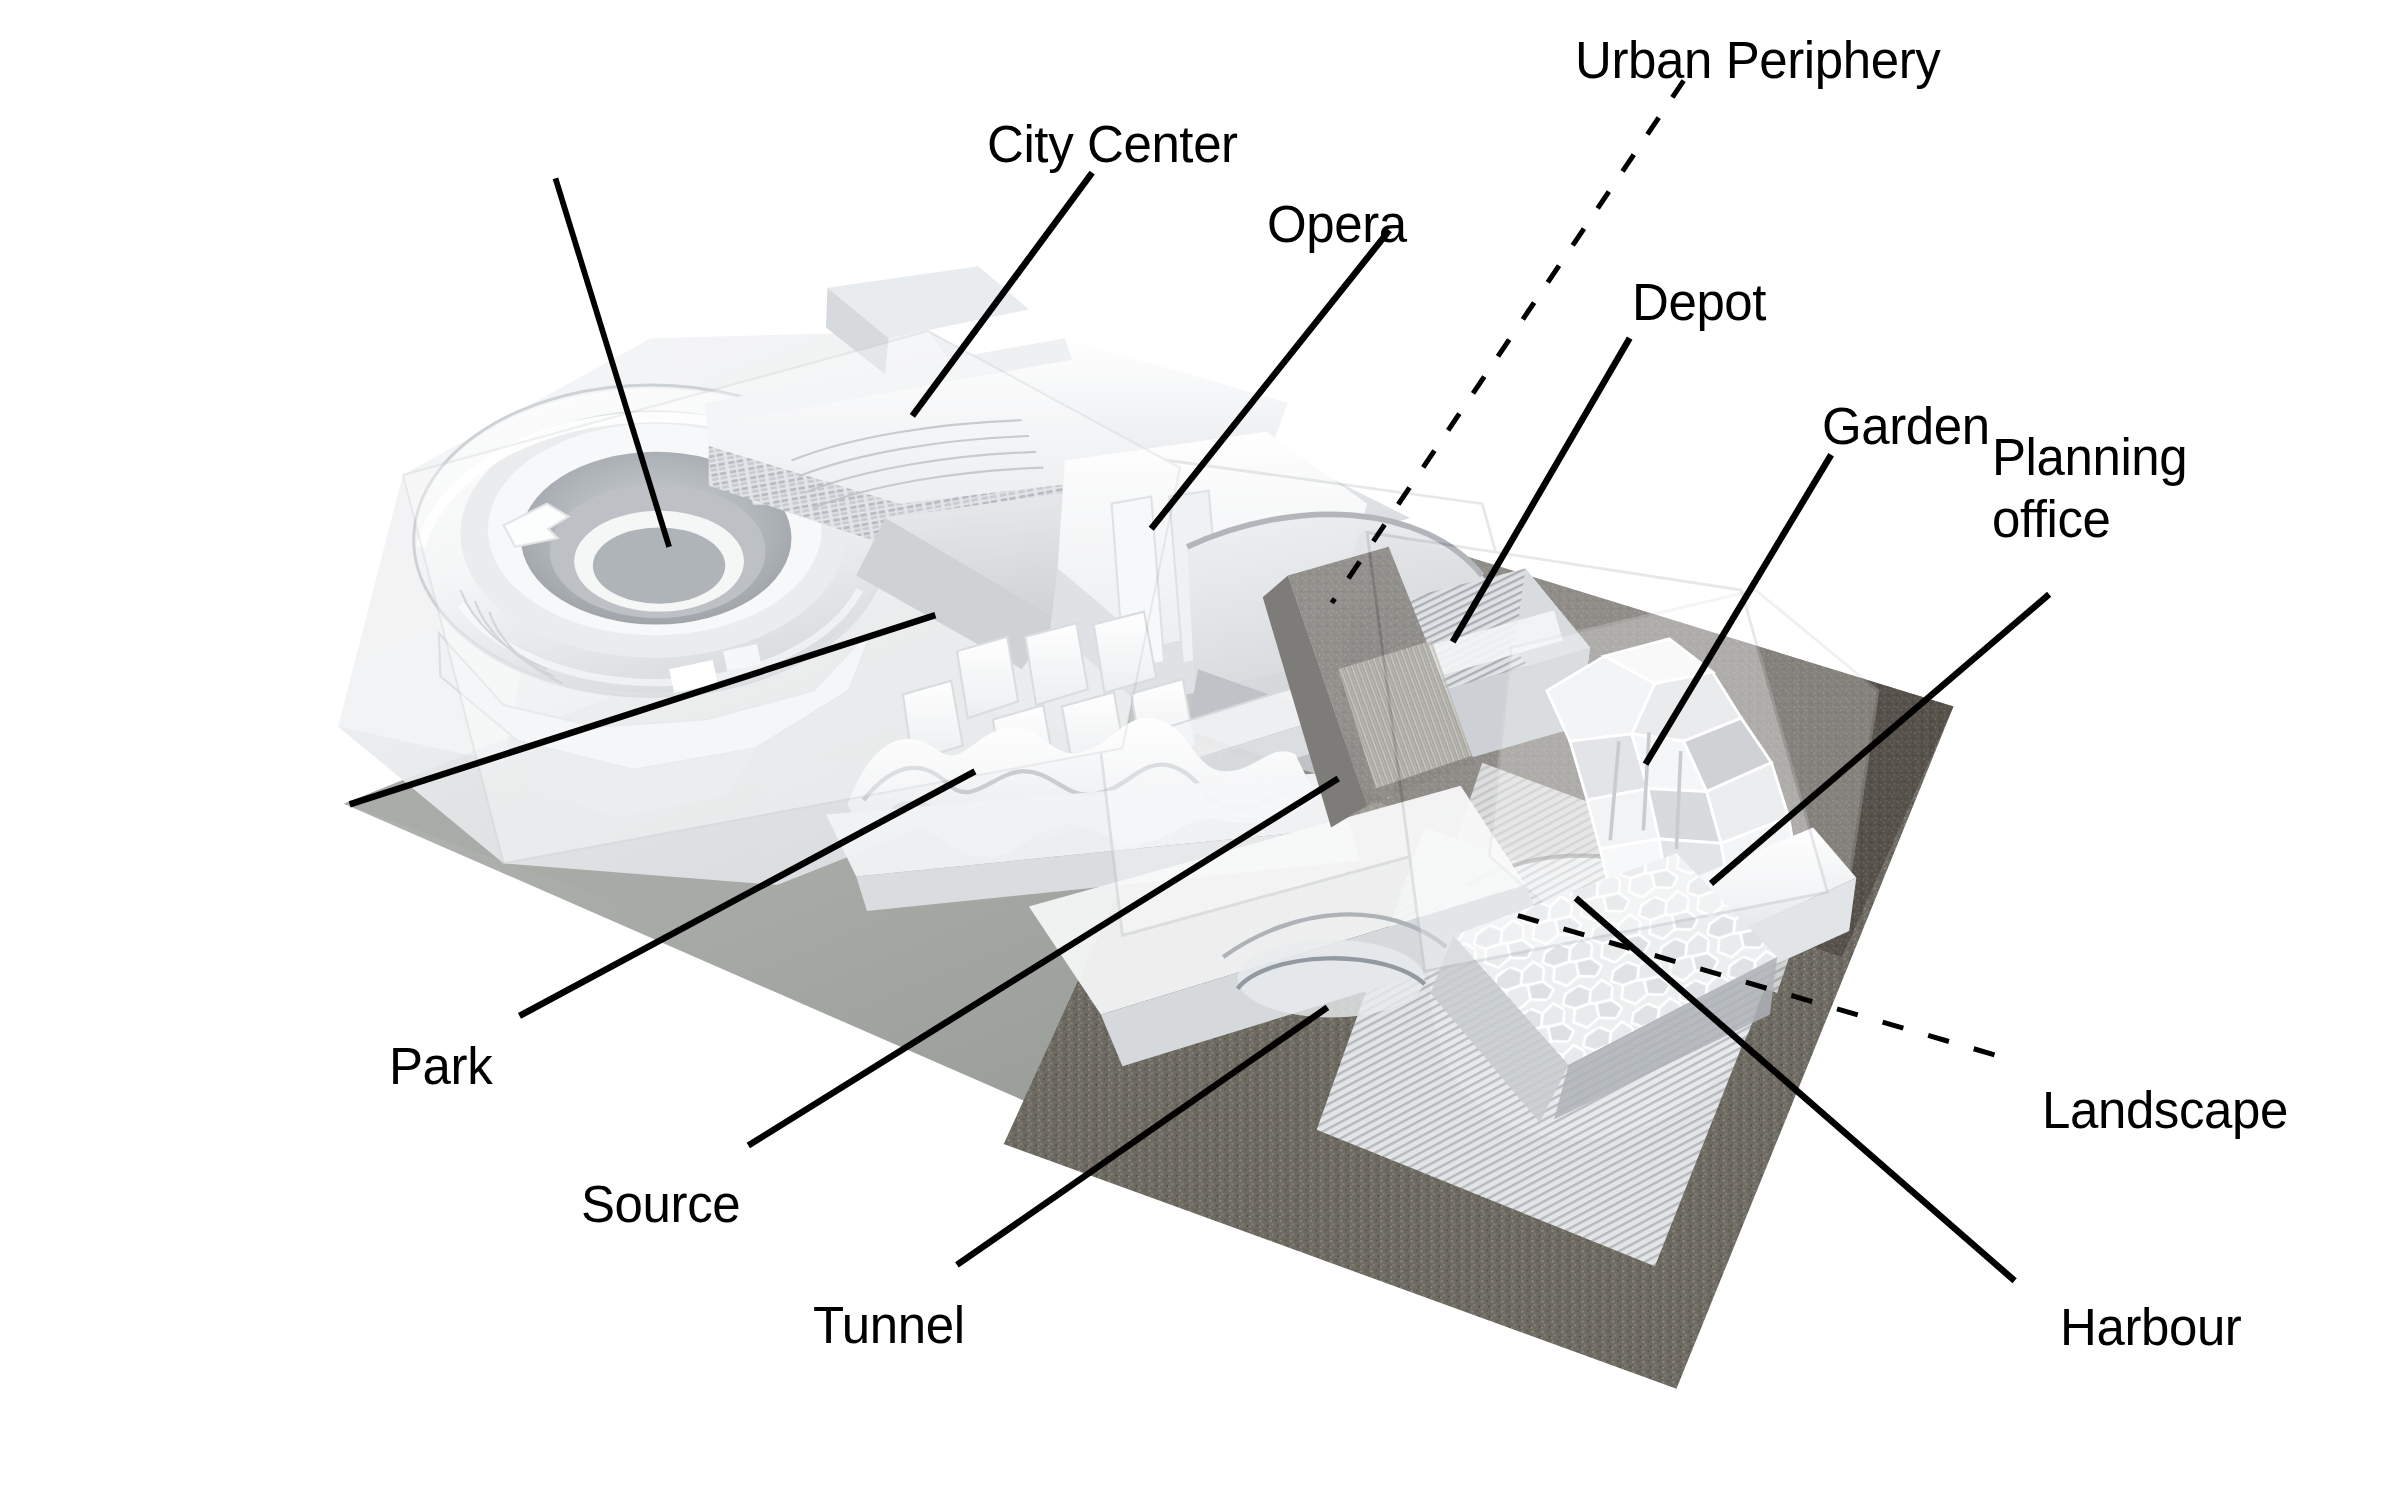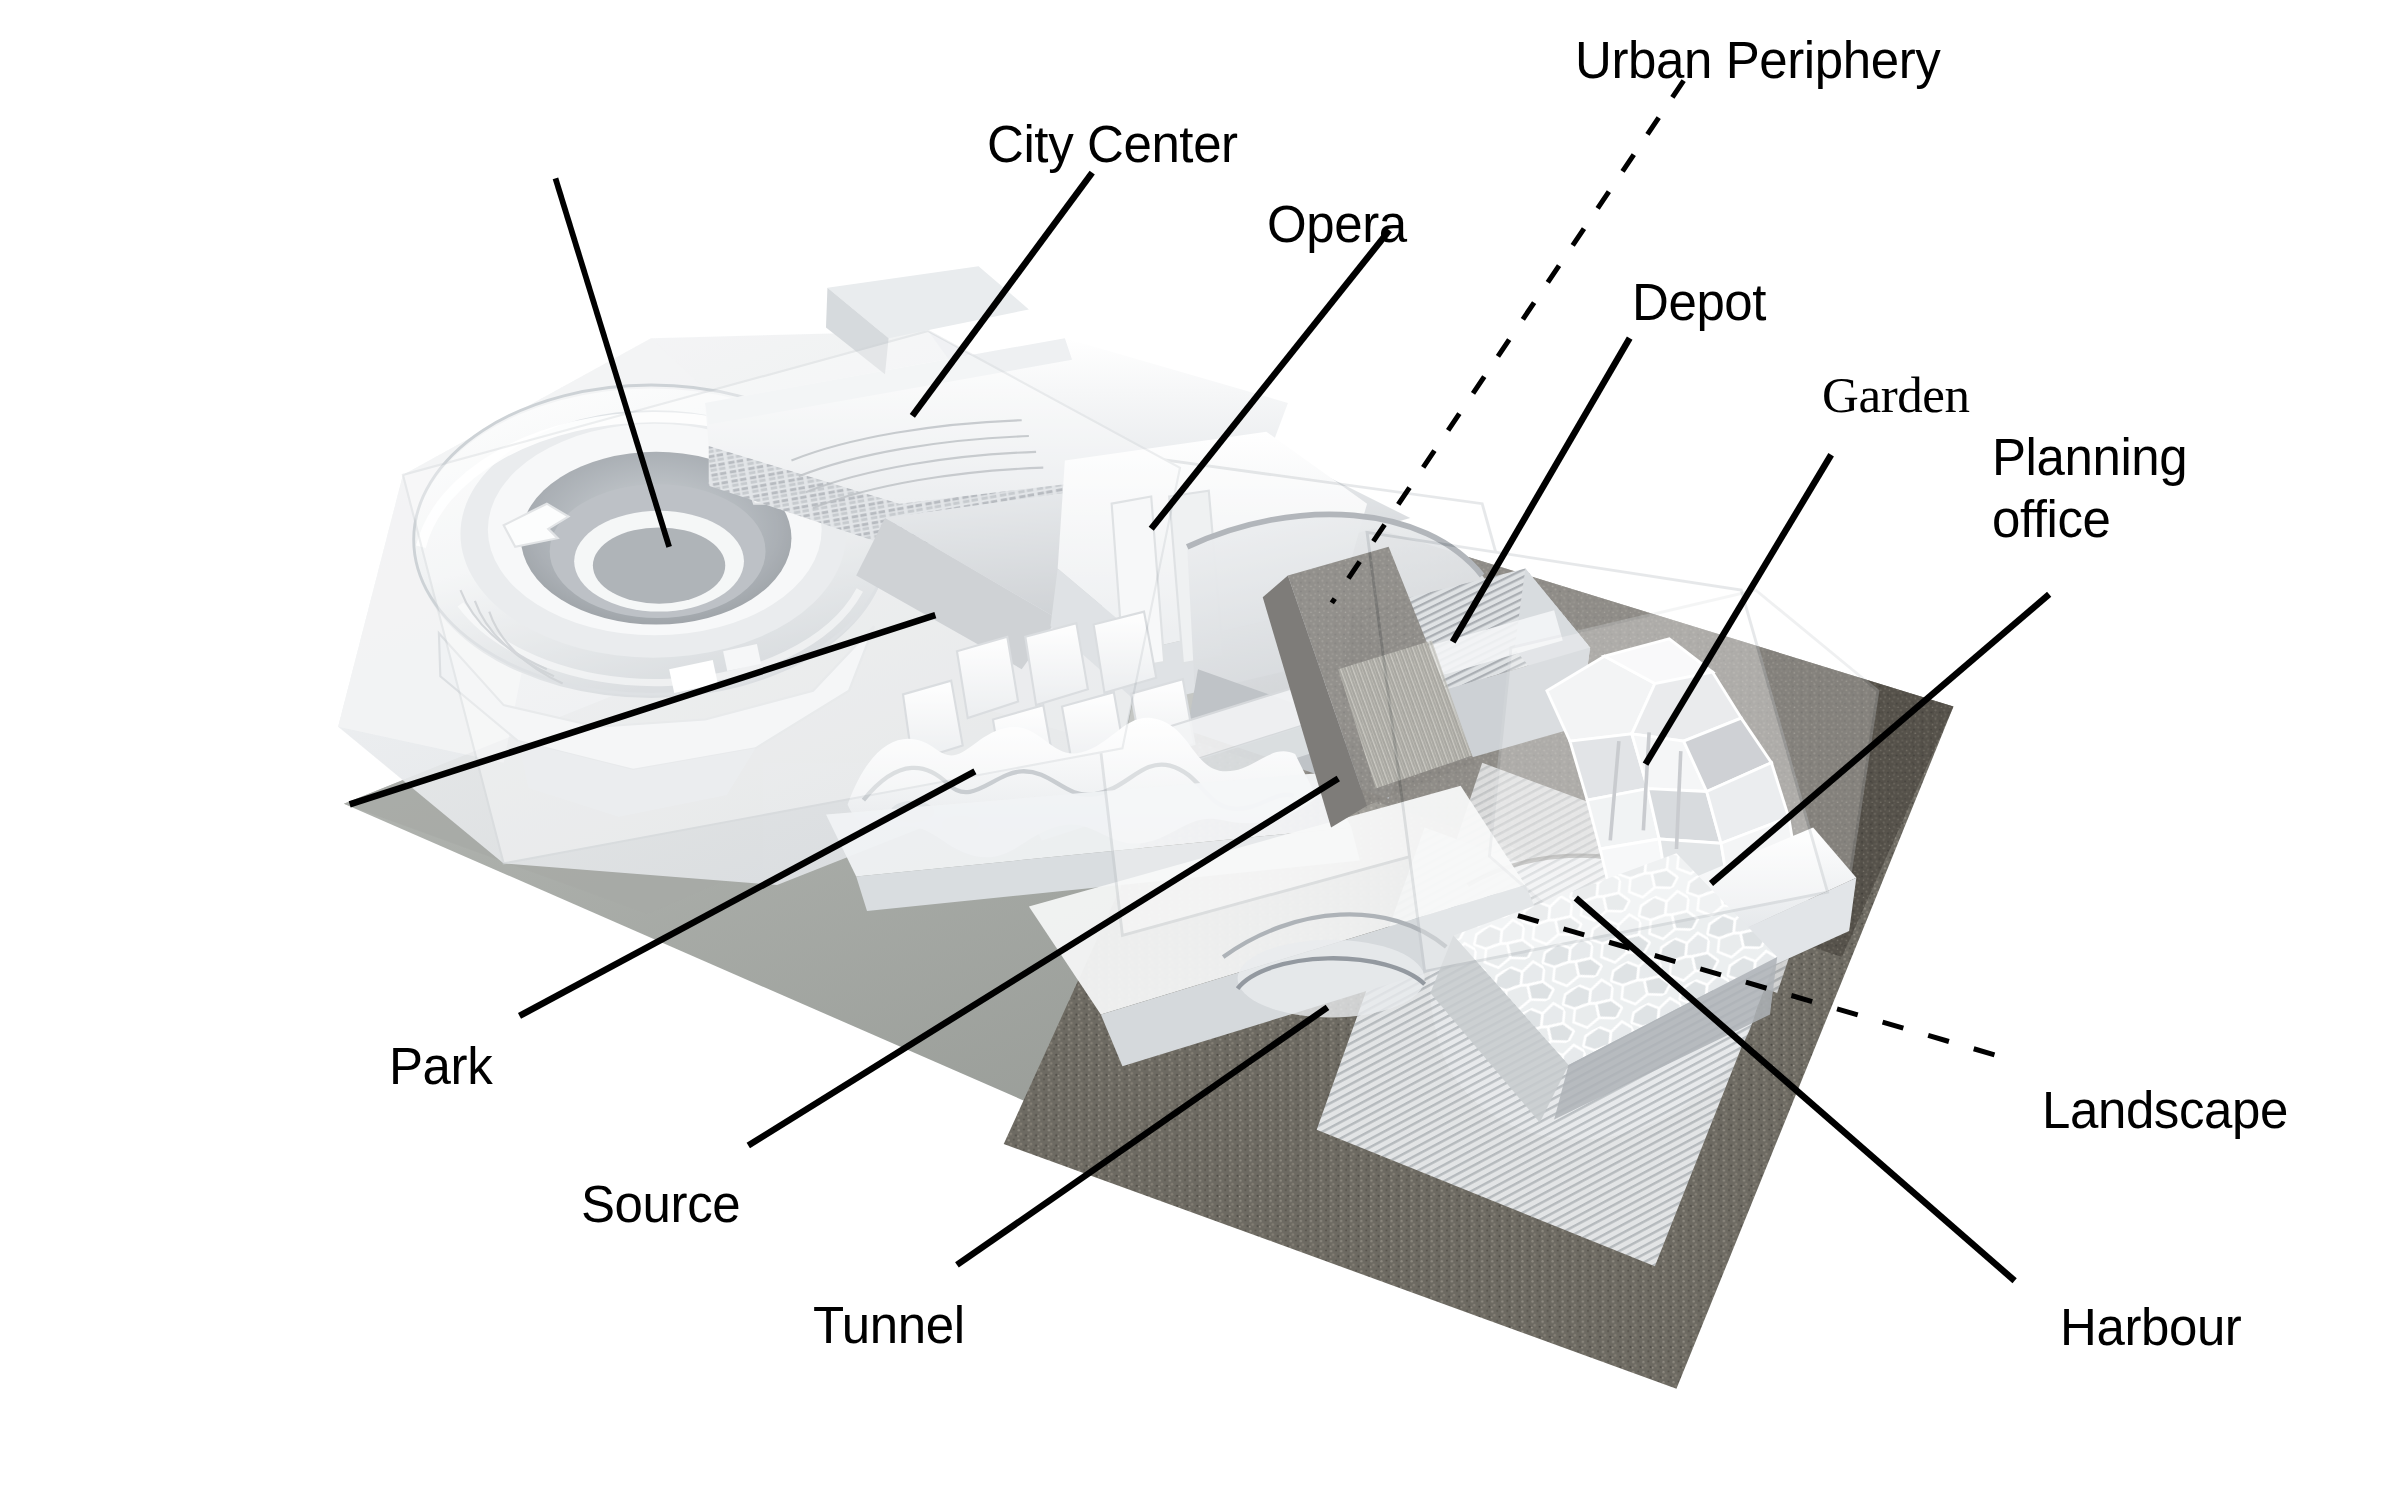--- a/index.html
+++ b/index.html
@@ -310,21 +310,21 @@
       <line x1="1330" y1="1758" x2="1845" y2="1400" stroke-width="9"></line>
       <line x1="2772" y1="1466" x2="2108" y2="1272" stroke-width="7" stroke-dasharray="30 36"></line>
       <line x1="2800" y1="1780" x2="2190" y2="1248" stroke-width="9"></line>
     </g>
   </svg>
 
   <div class="lbl" style="left:987px; top:114px;">City Center</div>
   <div class="lbl" style="left:1267px; top:194px;">Opera</div>
   <div class="lbl" style="left:1575px; top:30px;">Urban Periphery</div>
   <div class="lbl" style="left:1616px; top:272px;margin-left:16px;">Depot</div>
-  <div class="lbl" style="left:1822px; top:364px;font-family:Liberation Serif, serif;">Garden</div>
+  <div class="lbl" style="left:1822px; top:396px;">Garden</div>
 
   <div class="lbl" style="left:1992px; top:427px;"><span>Planning</span><br><span>office</span></div>
 
 
   <div class="lbl" style="left:389px;  top:1036px;">Park</div>
   <div class="lbl" style="left:581px;  top:1174px;">Source</div>
   <div class="lbl" style="left:813px; top:1295px;">Tunnel</div>
   <div class="lbl" style="left:2042px; top:1052px;margin-top:28px;">Landscape</div>
   <div class="lbl" style="left:2060px; top:1297px;">Harbour</div>
 

